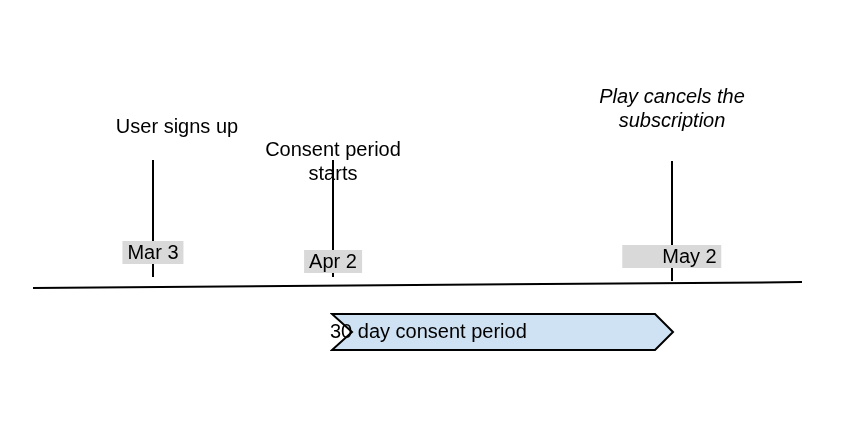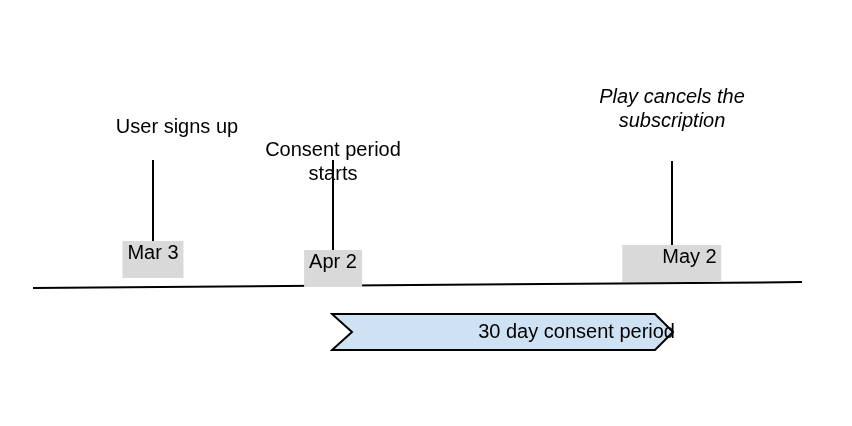--- a/index.html
+++ b/index.html
@@ -45,21 +45,21 @@
   .e1 .event-tick { left: 332px; top: 160px; height: 117px; }
   .e2 .event-tick { left: 671px; top: 161px; height: 120px; }
 
   
   .event-date {
     position: absolute;
     transform: translateX(-50%);
     background: var(--date-bg);
     font-size: 20px;
     line-height: 23px;
-    height: 37px;
+    height: 23px;
     padding: 0 5px;
     white-space: nowrap;
     z-index: 2;
   }
   .e0 .event-date { left: 153px; top: 241px; }
   .e1 .event-date { left: 333px; top: 250px; }
   .e2 .event-date { left: 672px; top: 245px; padding-left: 40px; }
 
   
   .timeline-line {
@@ -79,21 +79,21 @@
     fill: var(--banner-fill);
     stroke: var(--banner-stroke);
     stroke-width: 2;
     stroke-linejoin: miter;
   }
   .banner-label {
     position: absolute;
     left: 0; top: 0;
     width: 100%; height: 100%;
     line-height: 39px;
-    text-align: right;
+    text-align: left;
     font-size: 20px;
     color: var(--text-color);
   }
 </style>
 </head>
 <body>
 
 <div class="canvas">
 
   <div class="event e0">

